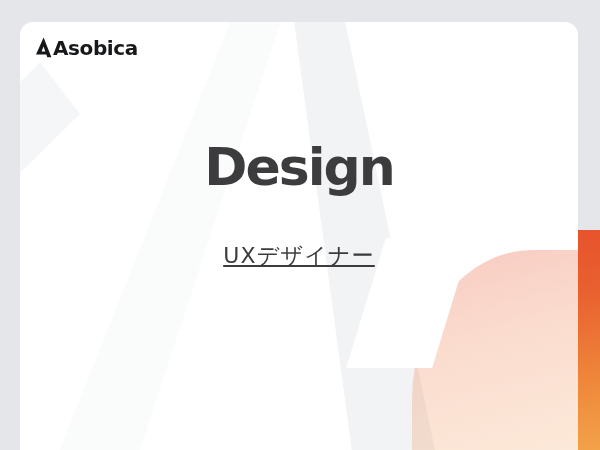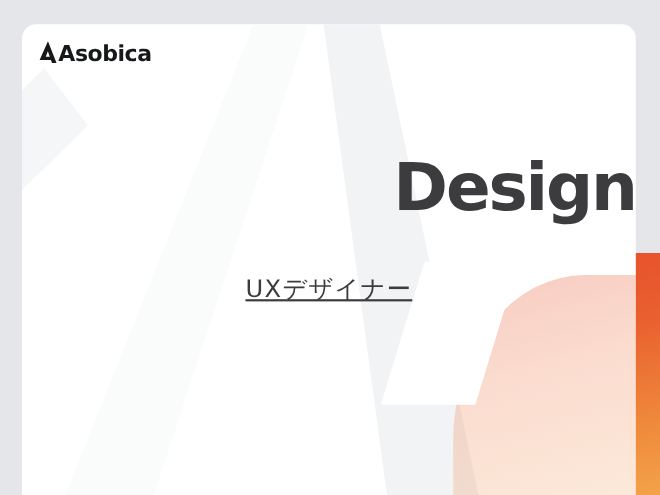--- a/index.html
+++ b/index.html
@@ -124,27 +124,26 @@
   .headline-block {
     position: absolute;
     left: 0;
     right: 0;
     top: 118px;
     text-align: center;
     z-index: 4;
   }
   .headline {
     font-family: "DejaVu Sans", "Liberation Sans", sans-serif;
-    font-size: 60px;
+    font-size: 52px;
     font-weight: 700;
     color: #3c3c3e;
     letter-spacing: -2.0px;
     line-height: 1.05;
     margin: 0;
-    text-align: right;
   }
   .subhead {
     font-family: "DejaVu Sans", "Liberation Sans", sans-serif;
     font-size: 22px;
     font-weight: 400;
     color: #3c3c3e;
     letter-spacing: 1.2px;
     line-height: 1;
     margin: 0;
     padding-top: 50px;

